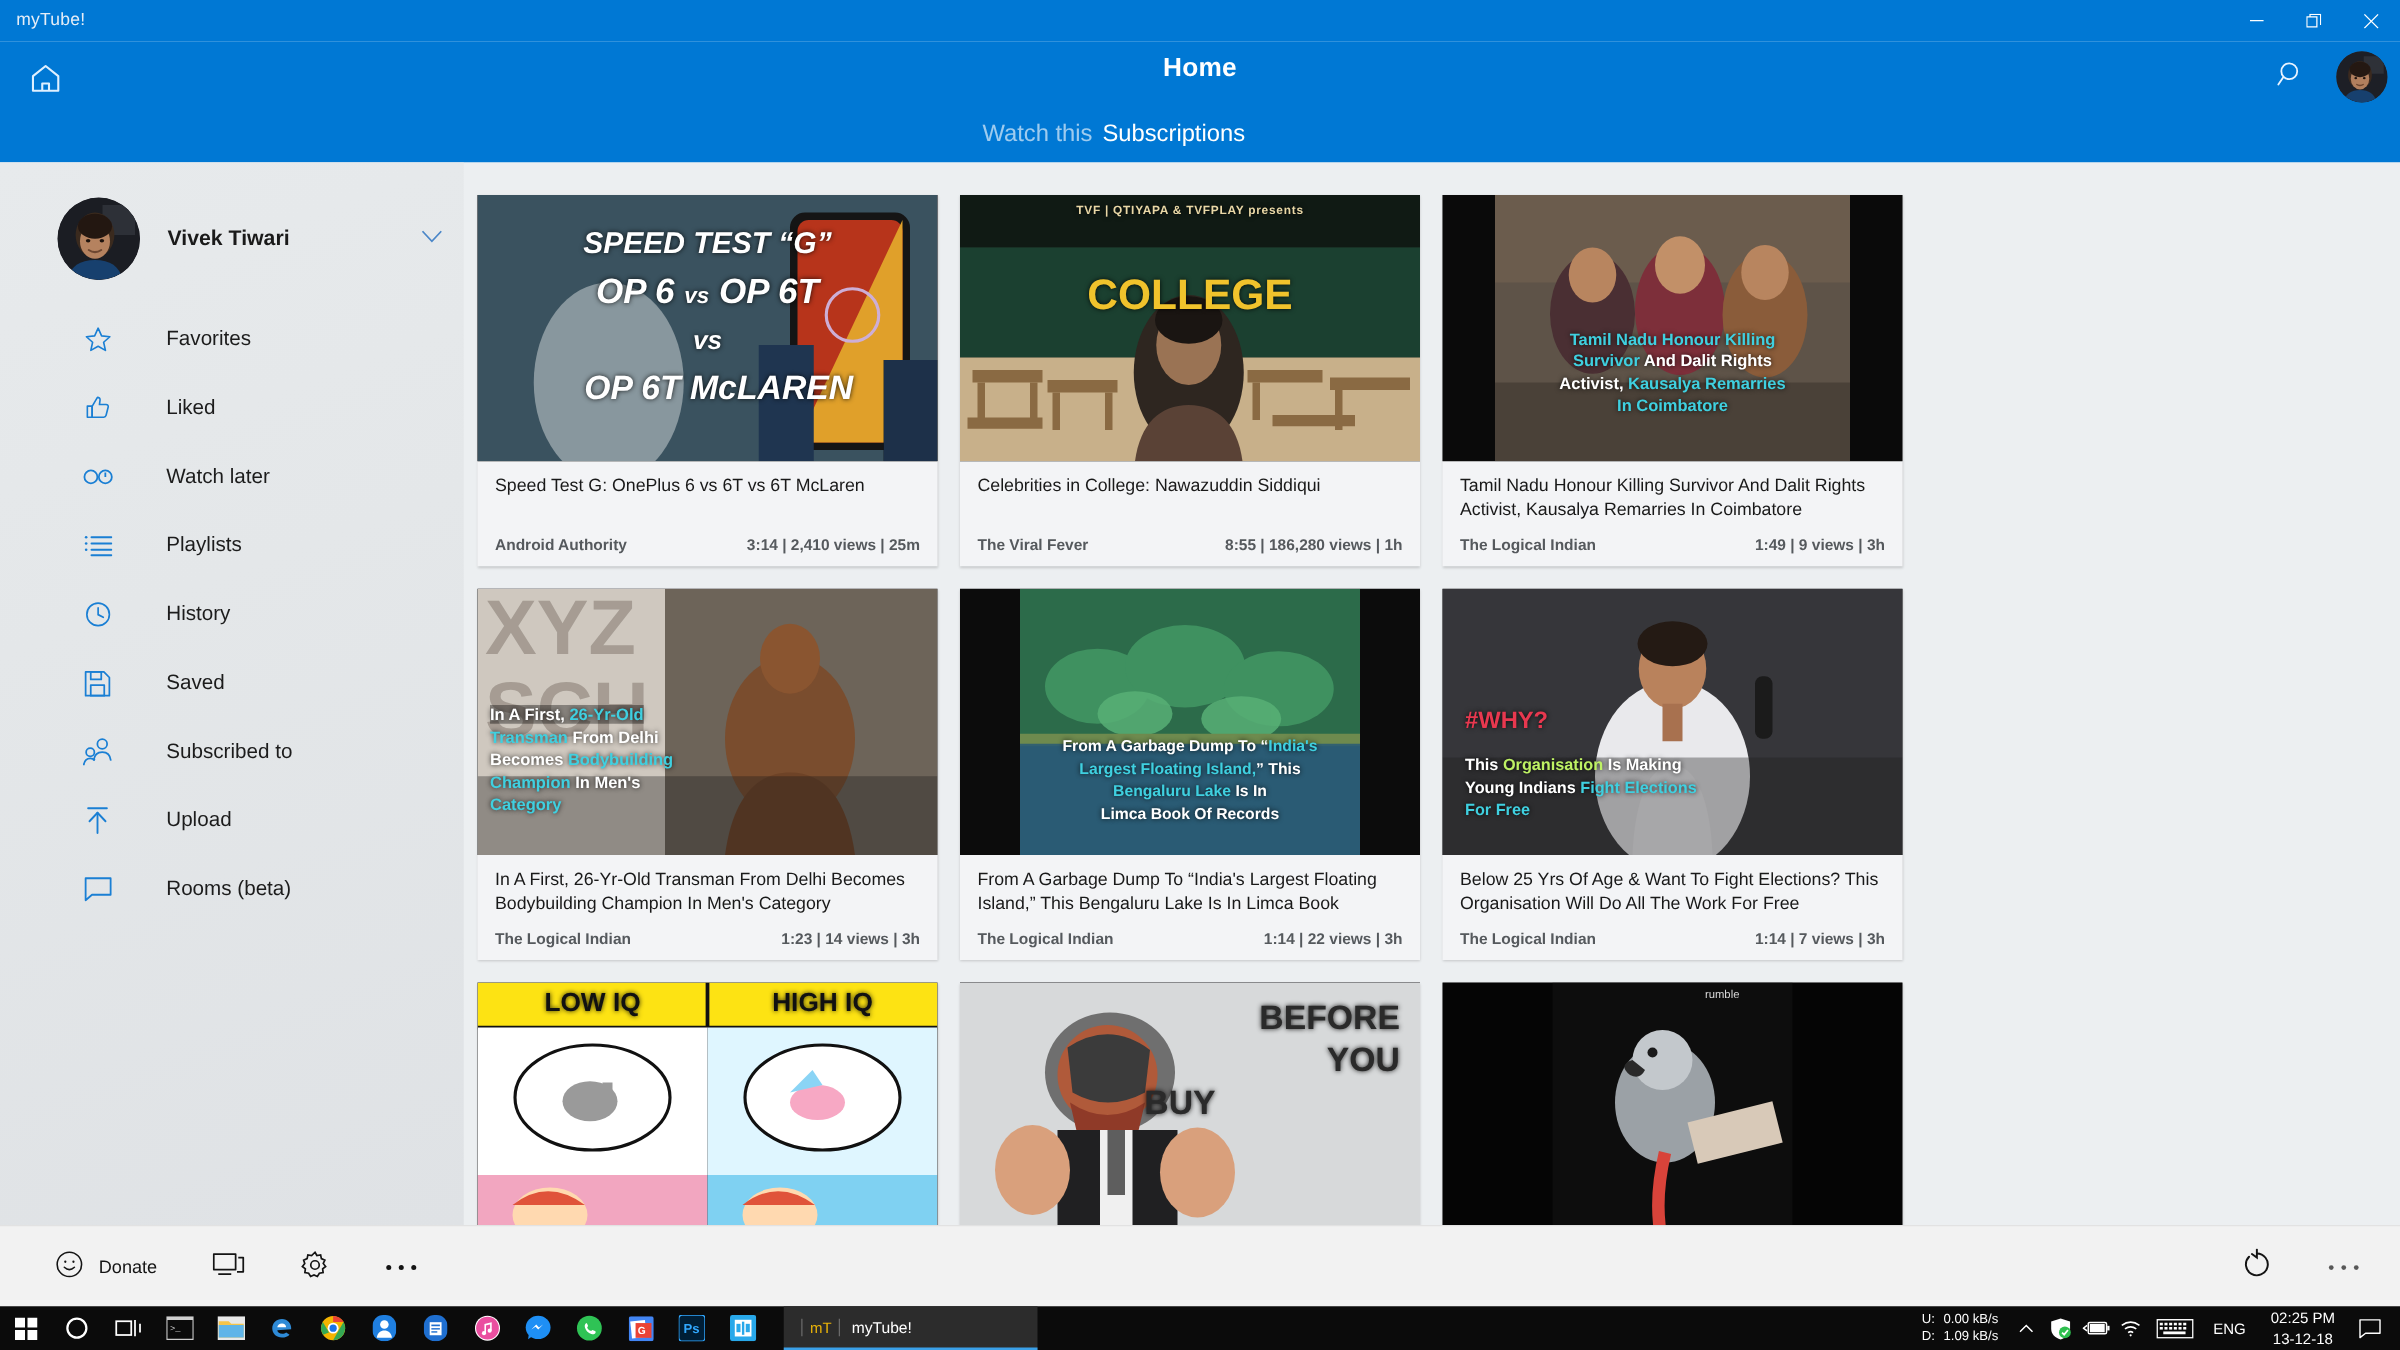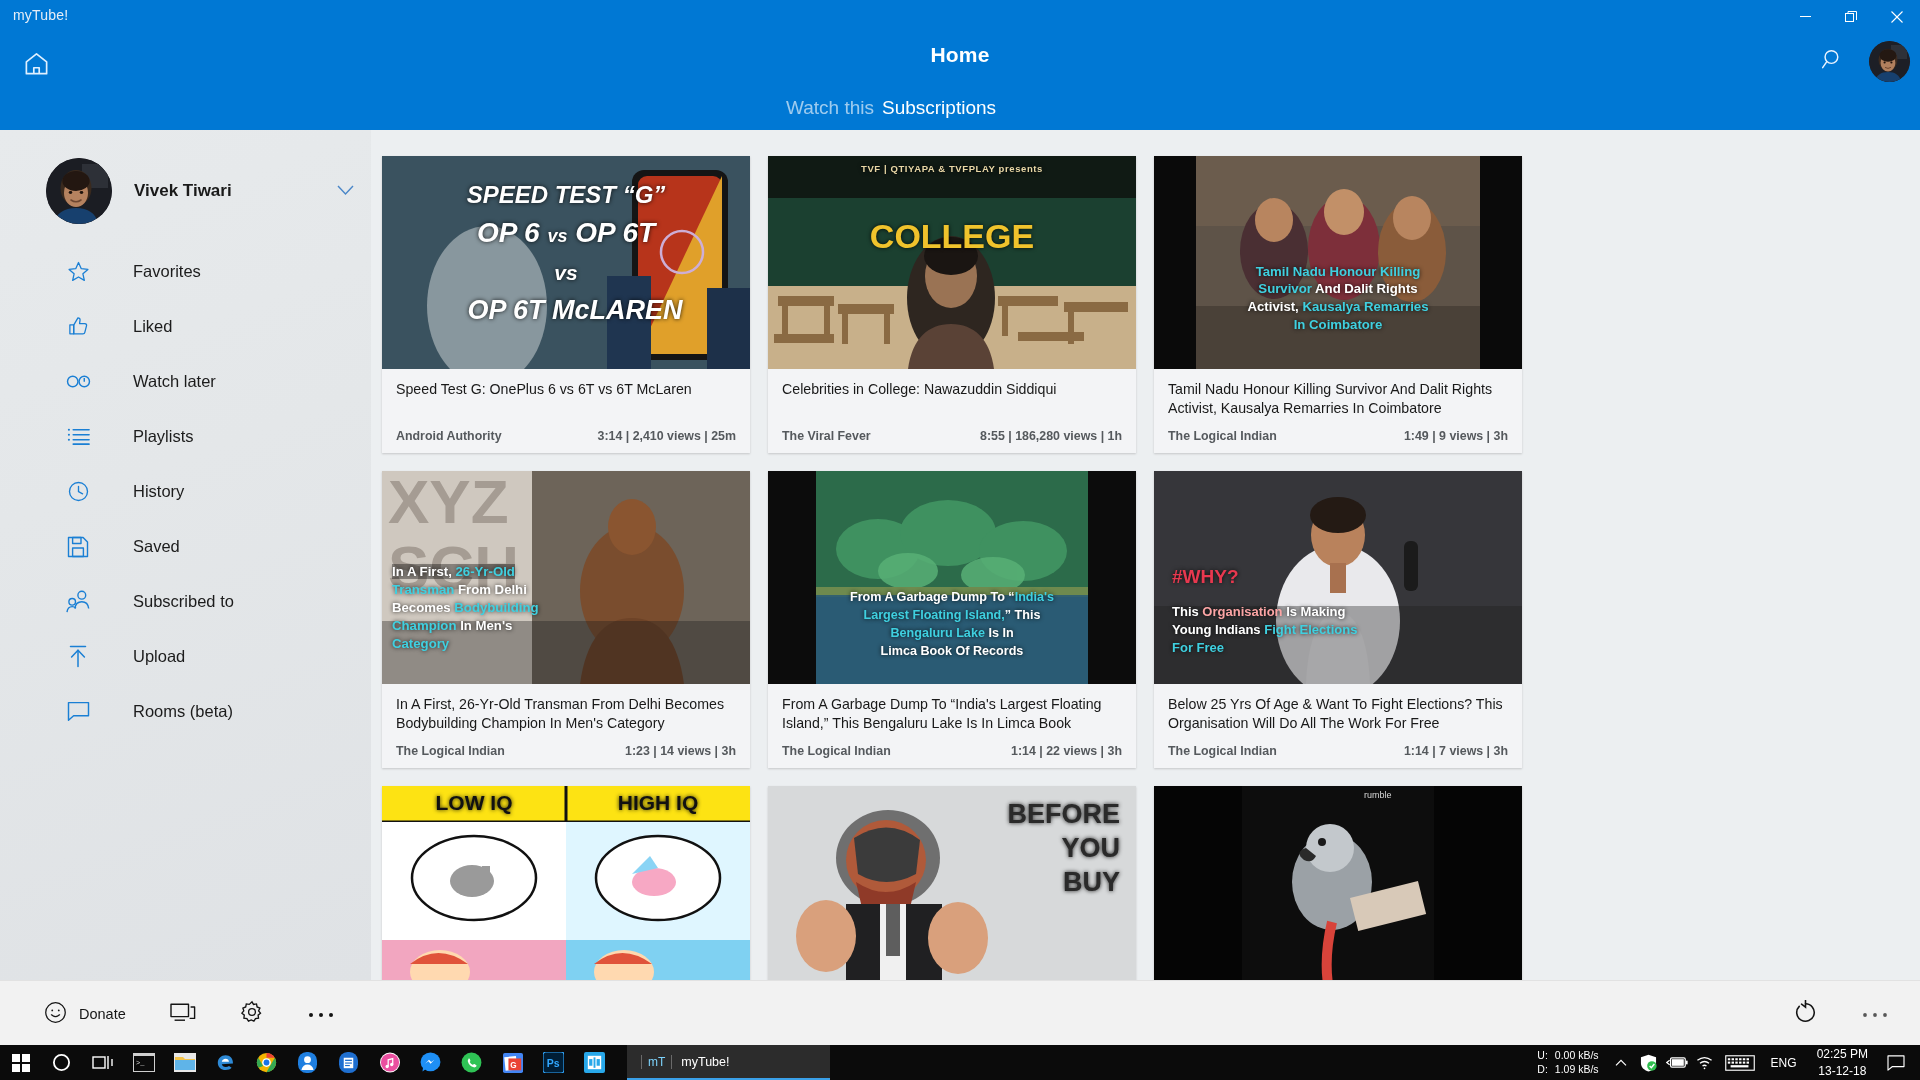--- a/index.html
+++ b/index.html
@@ -139,21 +139,21 @@
     background: #0b0b0b; display: flex; align-items: center;
   }
   .tb-icon {
     width: 41px; height: 35px; display: flex; align-items: center; justify-content: center; flex: none;
   }
   .tb-task {
     height: 35px; width: 203px; background: #2c2c2c; border-bottom: 2px solid #3aa0e8;
     display: flex; align-items: center; gap: 9px; padding-left: 14px; margin-left: 12px;
     color: #fff; font-size: 12.5px;
   }
-  .tb-task .mt { color: #7dd3fc; font-size: 12px; border-left: 1px solid #6a6a6a; border-right: 1px solid #6a6a6a; padding: 0 6px; }
+  .tb-task .mt { color: #eab308; font-size: 12px; border-left: 1px solid #6a6a6a; border-right: 1px solid #6a6a6a; padding: 0 6px; }
   .tray {
     position: absolute; right: 0; top: 0; height: 35px; display: flex; align-items: center; gap: 0;
     color: #ffffff; font-size: 11px;
   }
   .net-speed {
     display: flex; gap: 7px; align-items: center; padding: 0 8px;
     font-size: 10.5px; line-height: 1.25; white-space: nowrap;
   }
   .net-speed .lbl { text-align: left; }
   .net-speed .val { text-align: right; }
@@ -541,21 +541,21 @@
               <rect x="0" y="0" width="368" height="213" fill="#36363a"></rect>
               <ellipse cx="184" cy="150" rx="62" ry="76" fill="#e9e9ec"></ellipse>
               <ellipse cx="184" cy="64" rx="27" ry="32" fill="#b9825c"></ellipse>
               <ellipse cx="184" cy="44" rx="28" ry="18" fill="#241a14"></ellipse>
               <rect x="176" y="92" width="16" height="30" fill="#a8714f"></rect>
               <path d="M152 213c2-46 14-72 32-72s30 26 32 72z" fill="#f2f1f4"></path>
               <rect x="250" y="70" width="14" height="50" rx="6" fill="#1b1b1b"></rect>
               <rect x="0" y="135" width="368" height="78" fill="#1c1c1e" opacity=".35"></rect>
             </svg>
             <div class="overlay-txt" style="top:96px; font-size:19px; color:#e8384f; text-align:left; padding-left:18px;">#WHY?</div>
-            <div class="overlay-txt" style="top:134px; font-size:13px; color:#fff; text-align:left; padding-left:18px;">This <span style="color:#fca5a5">Organisation</span> Is Making</div>
+            <div class="overlay-txt" style="top:134px; font-size:13px; color:#fff; text-align:left; padding-left:18px;">This <span style="color:#bef264">Organisation</span> Is Making</div>
             <div class="overlay-txt" style="top:152px; font-size:13px; color:#fff; text-align:left; padding-left:18px;">Young Indians <span style="color:#3fd0e0">Fight Elections</span></div>
             <div class="overlay-txt" style="top:170px; font-size:13px; color:#3fd0e0; text-align:left; padding-left:18px;">For Free</div>
           </div>
           <div class="card-body">
             <div class="card-title">Below 25 Yrs Of Age &amp; Want To Fight Elections? This Organisation Will Do All The Work For Free</div>
           </div>
           <div class="card-meta">
             <span>The Logical Indian</span>
             <span class="right">1:14 | 7 views | 3h</span>
           </div>
@@ -603,21 +603,21 @@
               <path d="M86 52 q34-22 66 2 l-4 34 q-30 16 -58 0z" fill="#3b3b3b"></path>
               <path d="M88 96 q30 20 60 0 l-6 26 q-24 12 -48 0z" fill="#8f3a28"></path>
               <rect x="78" y="118" width="96" height="95" fill="#202022"></rect>
               <rect x="112" y="118" width="26" height="95" fill="#f0f0f0"></rect>
               <rect x="118" y="118" width="14" height="52" fill="#5e5e5e"></rect>
               <ellipse cx="58" cy="150" rx="30" ry="36" fill="#d9a07c"></ellipse>
               <ellipse cx="190" cy="152" rx="30" ry="36" fill="#d9a07c"></ellipse>
             </svg>
             <div class="overlay-txt" style="top:14px; font-size:27px; color:#2a2a2a; text-align:right; padding-right:16px;">BEFORE</div>
             <div class="overlay-txt" style="top:48px; font-size:27px; color:#2a2a2a; text-align:right; padding-right:16px;">YOU</div>
-            <div class="overlay-txt" style="top:82px; font-size:27px; color:#2a2a2a; text-align:right; padding-right:16px;">BUY</div>
+            <div class="overlay-txt" style="top:82px; font-size:27px; color:#2a2a2a; padding-right:16px;">BUY</div>
           </div>
 
         </div>
 
         <div class="card">
           <div class="thumb">
             <svg width="368" height="213" viewBox="0 0 368 213">
               <rect width="368" height="213" fill="#050505"></rect>
               <rect x="88" y="0" width="192" height="213" fill="#0d0d0d"></rect>
               <ellipse cx="178" cy="96" rx="40" ry="48" fill="#9ba1a6"></ellipse>

